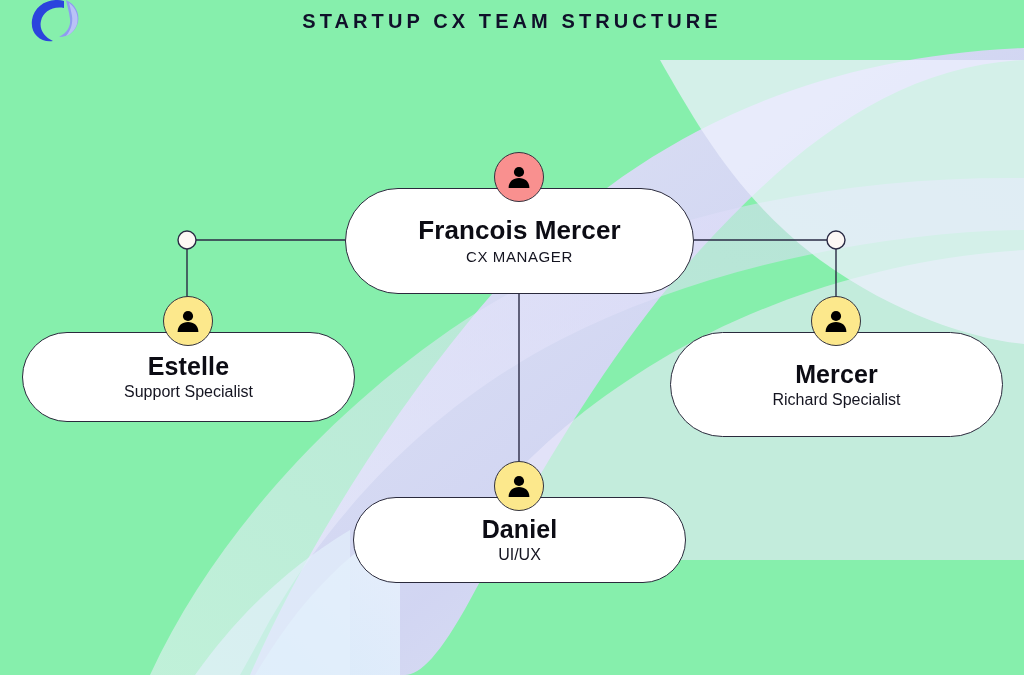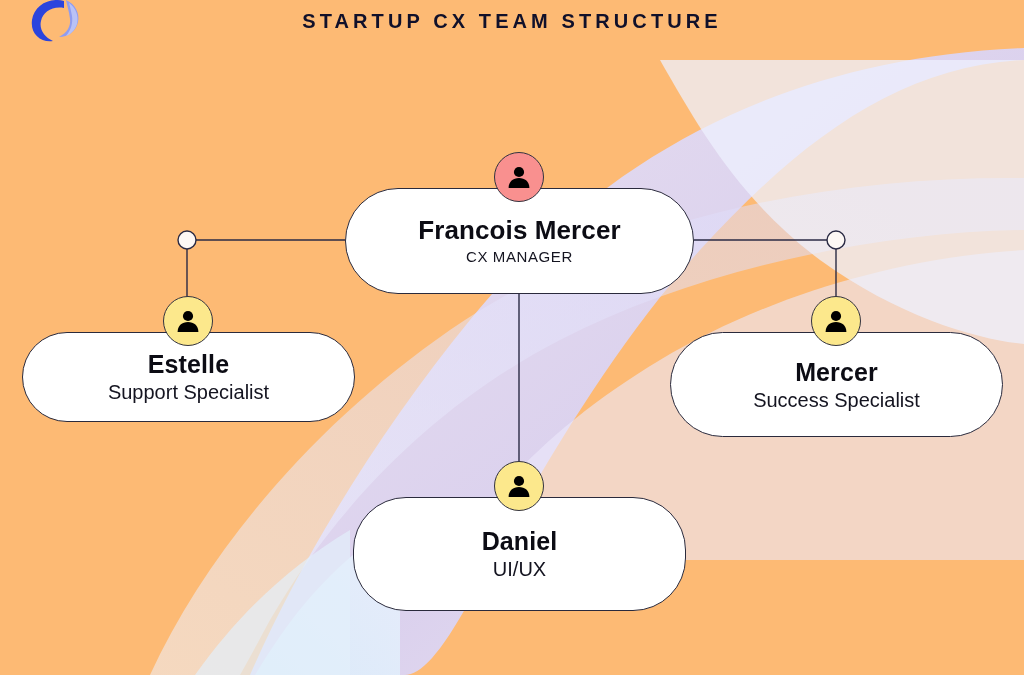--- a/index.html
+++ b/index.html
@@ -11,21 +11,21 @@
     height: 675px;
     overflow: hidden;
     font-family: "Liberation Sans", sans-serif;
     background: #eef2fd;
   }
 
   #canvas {
     position: relative;
     width: 1024px;
     height: 675px;
-    background: #fdba74;
+    background: #86efac;
     overflow: hidden;
   }
 
   
   .bg-layer {
     position: absolute;
     inset: 0;
     width: 1024px;
     height: 675px;
     pointer-events: none;
@@ -76,21 +76,21 @@
     text-align: center;
   }
   .node-name {
     font-size: 25px;
     font-weight: 700;
     color: #0c0c14;
     line-height: 1.12;
     letter-spacing: 0.1px;
   }
   .node-role {
-    font-size: 20px;
+    font-size: 16px;
     font-weight: 400;
     color: #141420;
     line-height: 1.2;
     margin-top: 2px;
   }
   .node.root .node-name { font-size: 26px; }
   .node.root .node-role {
     font-size: 15px;
     letter-spacing: 0.6px;
   }
@@ -113,21 +113,21 @@
     left: 670px;
     top: 332px;
     width: 333px;
     height: 105px;
     border-radius: 53px;
   }
   #node-daniel {
     left: 353px;
     top: 497px;
     width: 333px;
-    height: 114px;
+    height: 86px;
     border-radius: 53px;
   }
 
   
   .avatar {
     position: absolute;
     width: 50px;
     height: 50px;
     border-radius: 50%;
     border: 1.4px solid #33333f;
@@ -222,21 +222,21 @@
   </div>
 
   <div class="avatar" id="avatar-richard" style="background:#fce88c;">
     <svg width="28" height="28" viewBox="0 0 28 28" aria-hidden="true">
       <circle cx="14" cy="9" r="5.1" fill="#000"></circle>
       <path d="M3.6,25 C3.6,18.6 8.2,15 14,15 C19.8,15 24.4,18.6 24.4,25 Z" fill="#000"></path>
     </svg>
   </div>
   <div class="node" id="node-richard">
     <div class="node-name">Mercer</div>
-    <div class="node-role">Success Specialist</div>
+    <div class="node-role">Richard Specialist</div>
   </div>
 
   <div class="avatar" id="avatar-daniel" style="background:#fce88c;">
     <svg width="28" height="28" viewBox="0 0 28 28" aria-hidden="true">
       <circle cx="14" cy="9" r="5.1" fill="#000"></circle>
       <path d="M3.6,25 C3.6,18.6 8.2,15 14,15 C19.8,15 24.4,18.6 24.4,25 Z" fill="#000"></path>
     </svg>
   </div>
   <div class="node" id="node-daniel">
     <div class="node-name">Daniel</div>

